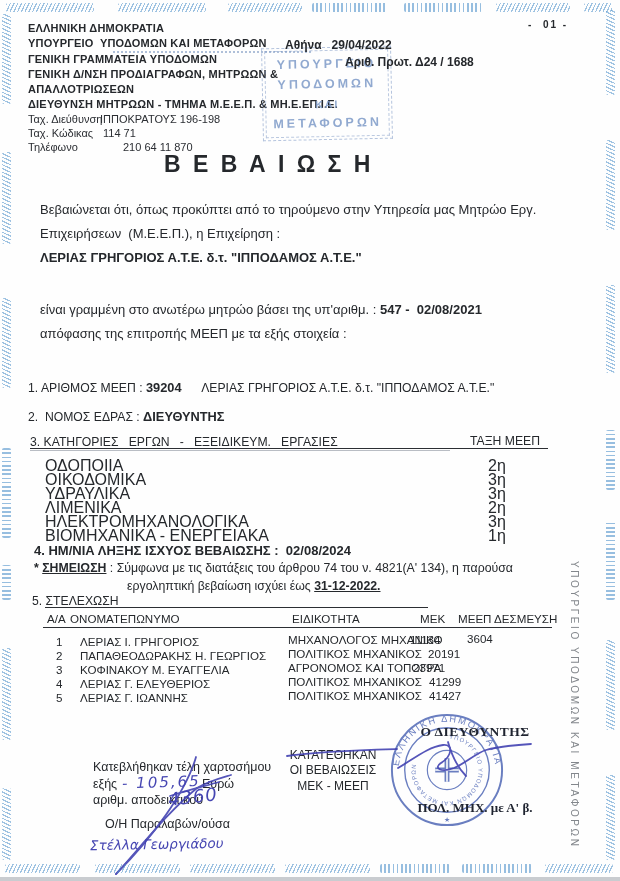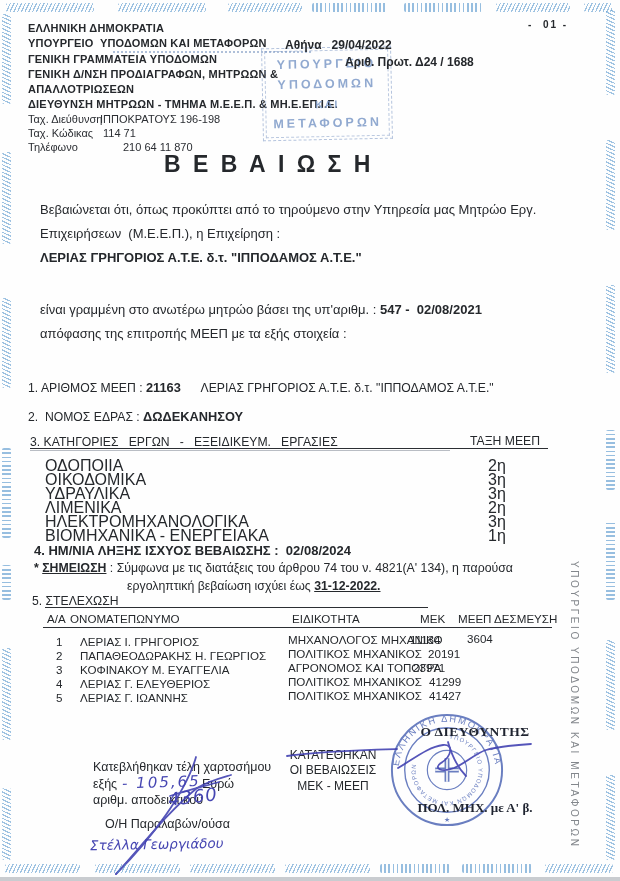--- a/index.html
+++ b/index.html
@@ -70,22 +70,22 @@
   <div class="t contact" style="left:123px;top:141px;">210 64 11 870</div>
 
   <div class="t b" style="left:164px;top:151px;font-size:23px;letter-spacing:3px;">Β Ε Β Α Ι Ω Σ Η</div>
 
   <div class="t body13" style="left:40px;top:202px;">Βεβαιώνεται ότι, όπως προκύπτει από το τηρούμενο στην Υπηρεσία μας Μητρώο Εργ.</div>
   <div class="t body13" style="left:40px;top:226px;">Επιχειρήσεων  (Μ.Ε.Ε.Π.), η Επιχείρηση :</div>
   <div class="t body13 b" style="left:40px;top:250px;">ΛΕΡΙΑΣ ΓΡΗΓΟΡΙΟΣ Α.Τ.Ε. δ.τ. "ΙΠΠΟΔΑΜΟΣ Α.Τ.Ε."</div>
   <div class="t body13" style="left:40px;top:302px;"><span>είναι γραμμένη στο ανωτέρω μητρώο βάσει της υπ'αριθμ. : </span><span class="b">547 -  02/08/2021</span></div>
   <div class="t body13" style="left:40px;top:326px;">απόφασης της επιτροπής ΜΕΕΠ με τα εξής στοιχεία :</div>
 
-  <div class="t body12" style="left:28px;top:380px;"><span>1. ΑΡΙΘΜΟΣ ΜΕΕΠ : </span><span class="b" style="font-size:12.8px;">21163</span><span>      </span><span>ΛΕΡΙΑΣ ΓΡΗΓΟΡΙΟΣ Α.Τ.Ε. δ.τ. "ΙΠΠΟΔΑΜΟΣ Α.Τ.Ε."</span></div>
-  <div class="t body12" style="left:28px;top:409px;"><span>2.  ΝΟΜΟΣ ΕΔΡΑΣ : </span><span class="b" style="font-size:12.8px;">ΔΩΔΕΚΑΝΗΣΟΥ</span></div>
+  <div class="t body12" style="left:28px;top:380px;"><span>1. ΑΡΙΘΜΟΣ ΜΕΕΠ : </span><span class="b" style="font-size:12.8px;">39204</span><span>      </span><span>ΛΕΡΙΑΣ ΓΡΗΓΟΡΙΟΣ Α.Τ.Ε. δ.τ. "ΙΠΠΟΔΑΜΟΣ Α.Τ.Ε."</span></div>
+  <div class="t body12" style="left:28px;top:409px;"><span>2.  ΝΟΜΟΣ ΕΔΡΑΣ : </span><span class="b" style="font-size:12.8px;">ΔΙΕΥΘΥΝΤΗΣ</span></div>
 
   <div class="t body12" style="left:30px;top:435px;">3. ΚΑΤΗΓΟΡΙΕΣ   ΕΡΓΩΝ   -   ΕΞΕΙΔΙΚΕΥΜ.   ΕΡΓΑΣΙΕΣ</div>
   <div class="t body12" style="left:470px;top:434px;">ΤΑΞΗ ΜΕΕΠ</div>
   <div class="rule" style="left:30px;top:448px;width:518px;"></div>
   <div class="rule-shadow" style="left:30px;top:450px;width:420px;"></div>
 
   <div class="t cat" style="left:45px;top:457px;">ΟΔΟΠΟΙΙΑ</div>
   <div class="t cat" style="left:488px;top:457px;">2η</div>
   <div class="t cat" style="left:45px;top:471px;">ΟΙΚΟΔΟΜΙΚΑ</div>
   <div class="t cat" style="left:488px;top:471px;">3η</div>

